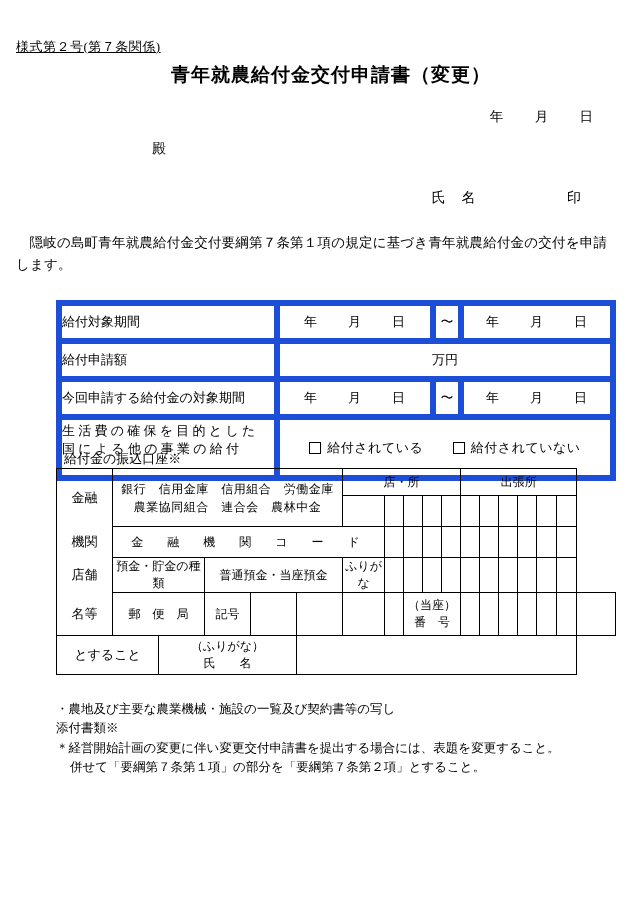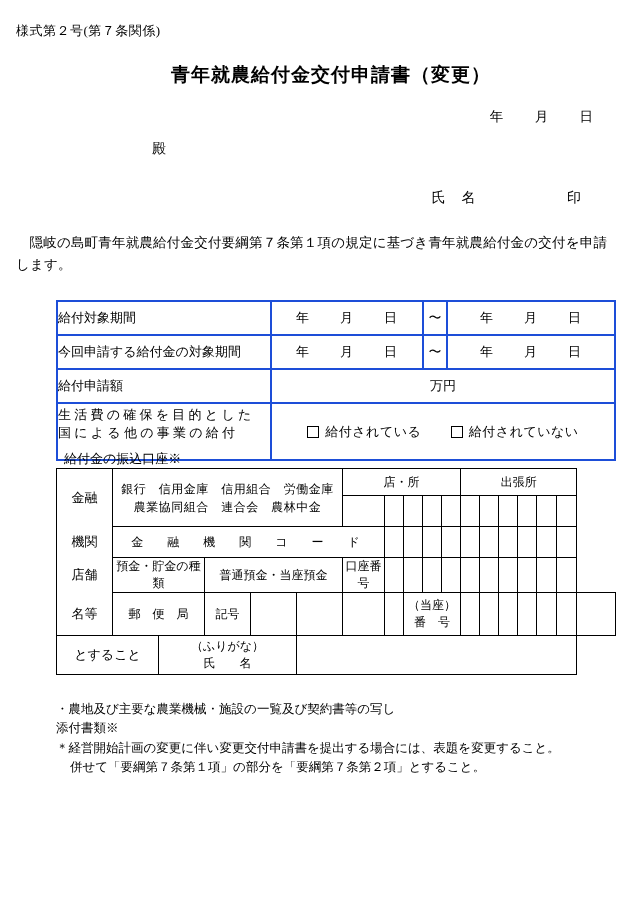--- a/index.html
+++ b/index.html
@@ -17,24 +17,25 @@
   }
   .page {
     position: relative;
     width: 630px;
     height: 915px;
     box-sizing: border-box;
     padding: 0;
   }
   .form-no {
     position: absolute;
-    top: 22px;
+    top: 38px;
     left: 16px;
     font-size: 13px;
     letter-spacing: 0.5px;
+    text-decoration: underline;
   }
   .doc-title {
     position: absolute;
     top: 62px;
     left: 16px;
     width: 630px;
     text-align: center;
     font-size: 19px;
     font-weight: bold;
     letter-spacing: 1px;
@@ -84,21 +85,21 @@
     border-collapse: collapse;
   }
   .tbl-main {
     position: absolute;
     top: 300px;
     left: 56px;
     width: 560px;
     font-size: 13px;
   }
   .tbl-main td {
-    border: 2px solid #1d4ed8;
+    border: 6px solid #1d4ed8;
     padding: 0;
     height: 32px;
     vertical-align: middle;
   }
   .cell-label {
     padding-left: 10px;
     width: 212px;
   }
   .cell-label.two-line {
     line-height: 1.35;
@@ -212,32 +213,32 @@
       <td class="cell-label">給付対象期間</td>
       <td class="ymd" style="width:150px">
         <span class="y">年</span><span class="m">月</span><span class="d">日</span>
       </td>
       <td class="tilde">〜</td>
       <td class="ymd">
         <span class="y">年</span><span class="m">月</span><span class="d">日</span>
       </td>
     </tr>
     <tr>
+      <td class="cell-label">給付申請額</td>
+      <td class="center" colspan="3">万円</td>
+    </tr>
+    <tr>
       <td class="cell-label">今回申請する給付金の対象期間</td>
       <td class="ymd">
         <span class="y">年</span><span class="m">月</span><span class="d">日</span>
       </td>
       <td class="tilde">〜</td>
       <td class="ymd">
         <span class="y">年</span><span class="m">月</span><span class="d">日</span>
       </td>
-    </tr>
-    <tr>
-      <td class="cell-label">給付申請額</td>
-      <td class="center" colspan="3">万円</td>
     </tr>
     <tr>
       <td class="cell-label two-line">
         <div>生 活 費 の 確 保 を 目 的 と し た</div>
         <div>国 に よ る 他 の 事 業 の 給 付</div>
       </td>
       <td class="center chk-group" colspan="3">
         <span class="chk"></span><span class="chk-text">給付されている</span>
         <span class="gap"></span>
         <span class="chk"></span><span class="chk-text">給付されていない</span>
@@ -312,21 +313,21 @@
       <td class="cellbox"></td>
       <td class="cellbox"></td>
     </tr>
 
     <tr>
       <td class="vlabel nb-t nb-b">
         <div>店舗</div>
       </td>
       <td colspan="2" style="height:30px">預金・貯金の種類</td>
       <td colspan="3">普通預金・当座預金</td>
-      <td>口座番号</td>
+      <td>ふりがな</td>
       <td></td>
       <td class="cellbox"></td>
       <td class="cellbox"></td>
       <td class="cellbox"></td>
       <td class="cellbox"></td>
       <td class="cellbox"></td>
       <td class="cellbox"></td>
       <td class="cellbox"></td>
       <td class="cellbox"></td>
       <td class="cellbox"></td>

